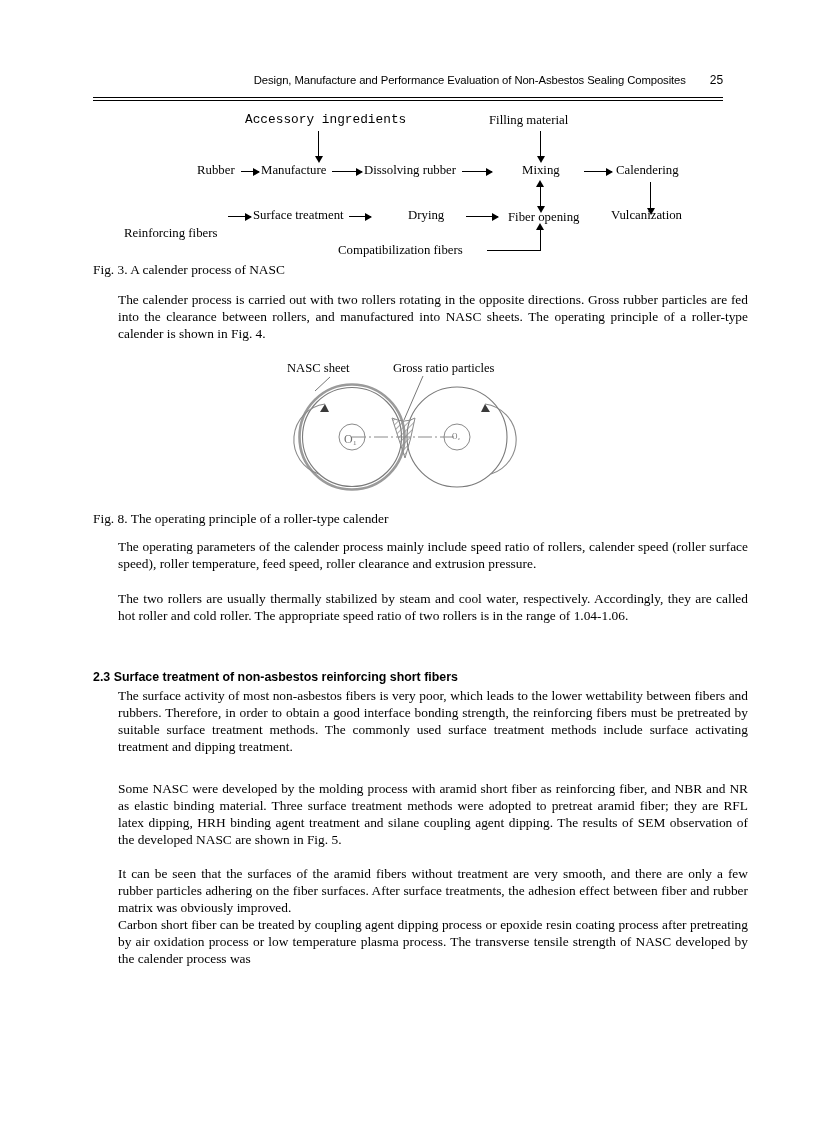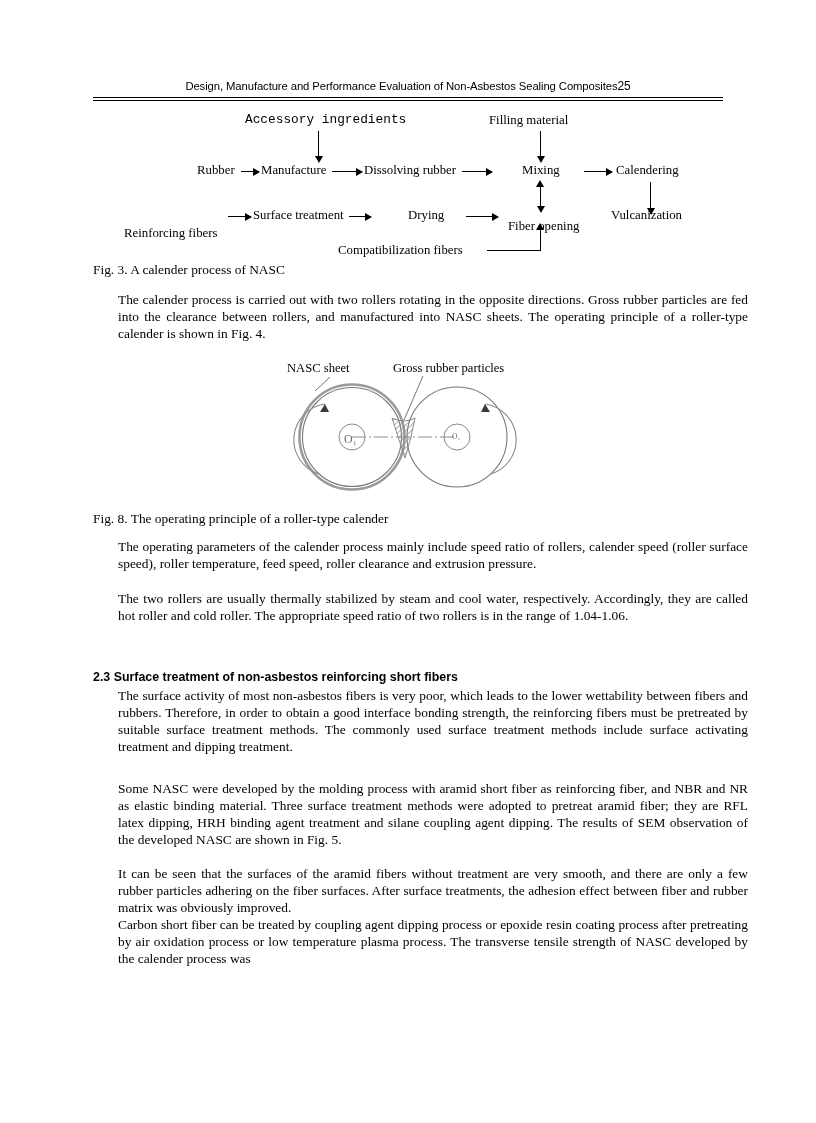--- a/index.html
+++ b/index.html
@@ -20,29 +20,30 @@
     position: absolute;
     left: 0; top: 0;
     width: 816px;
     height: 1123px;
   }
 
   
   .header {
     position: absolute;
     left: 93px;
-    top: 79px;
+    top: 73px;
     width: 630px;
     display: flex;
     align-items: baseline;
-    justify-content: center;
+    justify-content: flex-end;
     font-family: "Liberation Sans", "DejaVu Sans", sans-serif;
     font-size: 11.3px;
     letter-spacing: -0.1px;
     color: #000;
+    gap: 24px;
   }
   .header-rule {
     position: absolute;
     left: 93px;
     top: 97px;
     width: 630px;
     height: 0;
     border-top: 1.2px solid #000;
   }
   .header-rule.second {
@@ -181,21 +182,21 @@
     <div class="arrow-h" style="left:148px; top:61px; width:18px;"></div>
     <div class="arrow-h" style="left:239px; top:61px; width:30px;"></div>
     <div class="arrow-h" style="left:369px; top:61px; width:30px;"></div>
     <div class="arrow-h" style="left:491px; top:61px; width:28px;"></div>
 
     <div class="arrow-v" style="left:557px; top:72px; height:26px;"></div>
 
     <div class="node" style="left:31px; top:99px;margin-top:18px;">Reinforcing fibers</div>
     <div class="node" style="left:160px; top:99px;">Surface treatment</div>
     <div class="node" style="left:315px; top:99px;">Drying</div>
-    <div class="node" style="left:415px; top:110px;text-align:center;">Fiber opening</div>
+    <div class="node" style="left:415px; top:101px;text-align:center;">Fiber opening</div>
     <div class="node" style="left:518px; top:99px;">Vulcanization</div>
 
     <div class="arrow-h" style="left:135px; top:106px; width:23px;"></div>
     <div class="arrow-h" style="left:256px; top:106px; width:22px;"></div>
     <div class="arrow-h" style="left:373px; top:106px; width:32px;"></div>
 
     <div class="arrow-v" style="left:447px; top:73px; height:23px; border-left:1.6px solid #000;"></div>
     <div style="position:absolute;left:442.8px;top:70px;width:0;height:0;
                 border-bottom:7px solid #000;border-left:4.4px solid transparent;
                 border-right:4.4px solid transparent;"></div>
@@ -207,21 +208,21 @@
                 border-bottom:7px solid #000;border-left:4.4px solid transparent;
                 border-right:4.4px solid transparent;"></div>
   </div>
 
   <div class="cap" style="top:262px;">Fig. 3. A calender process of NASC</div>
 
   <div class="para" style="top:292px;">The calender process is carried out with two rollers rotating in the opposite directions. Gross rubber particles are fed into the clearance between rollers, and manufactured into NASC sheets. The operating principle of a roller-type calender is shown in Fig. 4.</div>
 
   <div class="fig4">
     <div class="fig4-label" style="left:194px; top:4px;">NASC sheet</div>
-    <div class="fig4-label" style="left:300px; top:4px;">Gross rubber particles</div>
+    <div class="fig4-label" style="left:300px; top:4px;">Gross ratio particles</div>
 
     <svg width="630" height="150" viewBox="0 0 630 150" style="position:absolute;left:0;top:0;">
       <defs>
         <pattern id="hatch" width="4" height="4" patternUnits="userSpaceOnUse" patternTransform="rotate(45)">
           <line x1="0" y1="0" x2="0" y2="4" stroke="#8a8a8a" stroke-width="1.4"></line>
         </pattern>
       </defs>
 
       <circle cx="259" cy="79" r="52.5" fill="none" stroke="#9a9a9a" stroke-width="2.6"></circle>
 

